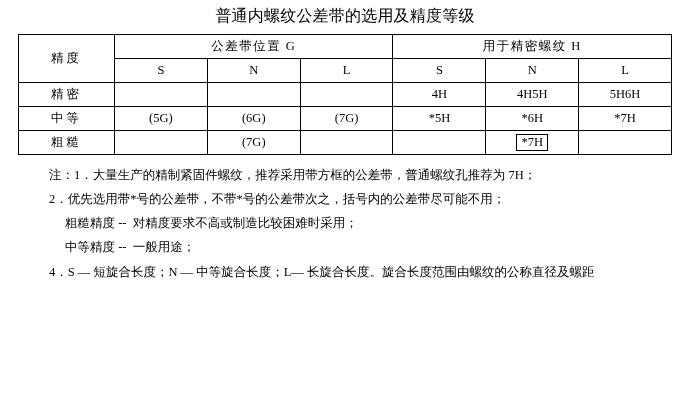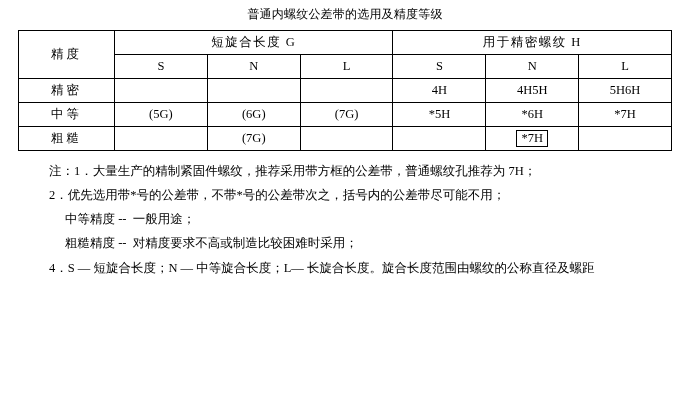--- a/index.html
+++ b/index.html
@@ -15,21 +15,21 @@
     overflow: hidden;
   }
   .page {
     position: relative;
     width: 690px;
     height: 418px;
     box-sizing: border-box;
   }
   .doc-title {
     text-align: center;
-    font-size: 12px;
+    font-size: 16px;
     font-family: "Liberation Sans", "DejaVu Sans", sans-serif;
     font-weight: normal;
     margin: 6px 0 7px 0;
     letter-spacing: 0.2px;
   }
   table.grade-table {
     border-collapse: collapse;
     margin: 0 auto;
     width: 654px;
     table-layout: fixed;
@@ -91,21 +91,21 @@
       <col>
         <col>
         <col>
         <col>
         <col>
         <col>
     </colgroup>
     <tbody>
       <tr>
         <td class="cell-lbl" rowspan="2">精度</td>
-        <td class="grp-head" colspan="3">短旋合长度 G</td>
+        <td class="grp-head" colspan="3">公差带位置 G</td>
         <td class="grp-head" colspan="3">用于精密螺纹 H</td>
       </tr>
       <tr>
         <td>S</td>
         <td>N</td>
         <td>L</td>
         <td>S</td>
         <td>N</td>
         <td>L</td>
       </tr>
@@ -138,18 +138,18 @@
         <td></td>
         <td><span class="boxed">*7H</span></td>
         <td></td>
       </tr>
     </tbody>
   </table>
 
   <div class="notes">
     <p class="note n1">注：1．大量生产的精制紧固件螺纹，推荐采用带方框的公差带，普通螺纹孔推荐为 7H；</p>
     <p class="note n2">2．优先选用带*号的公差带，不带*号的公差带次之，括号内的公差带尽可能不用；</p>
+    <p class="note n5">粗糙精度 --  对精度要求不高或制造比较困难时采用；</p>
     <p class="note n4">中等精度 --  一般用途；</p>
-    <p class="note n5">粗糙精度 --  对精度要求不高或制造比较困难时采用；</p>
     <p class="note n6">4．S — 短旋合长度；N — 中等旋合长度；L— 长旋合长度。旋合长度范围由螺纹的公称直径及螺距</p>
   </div>
 
 </div>
 
 </body></html>

